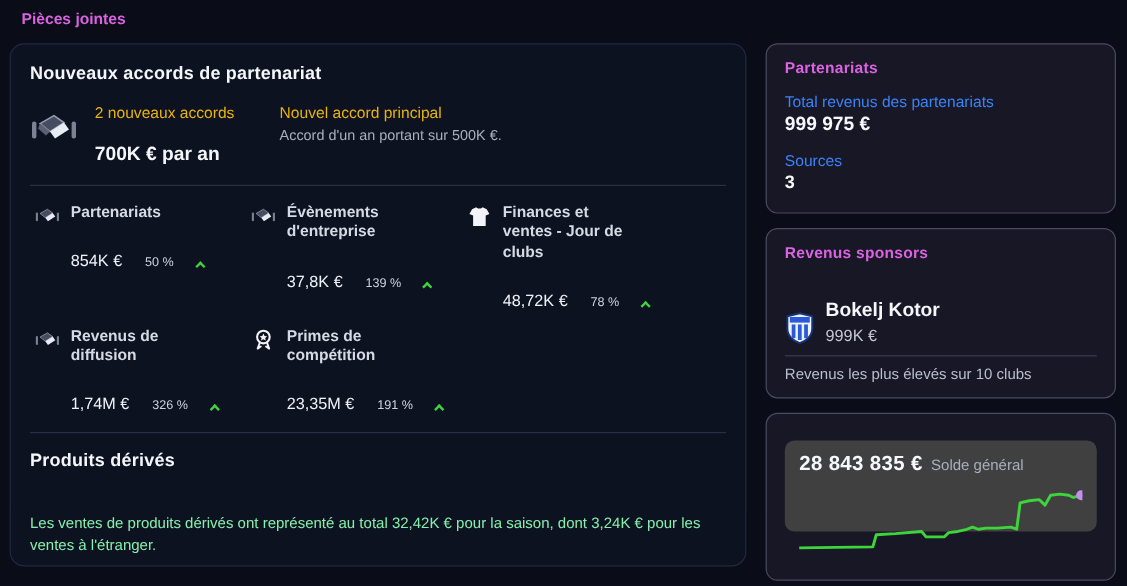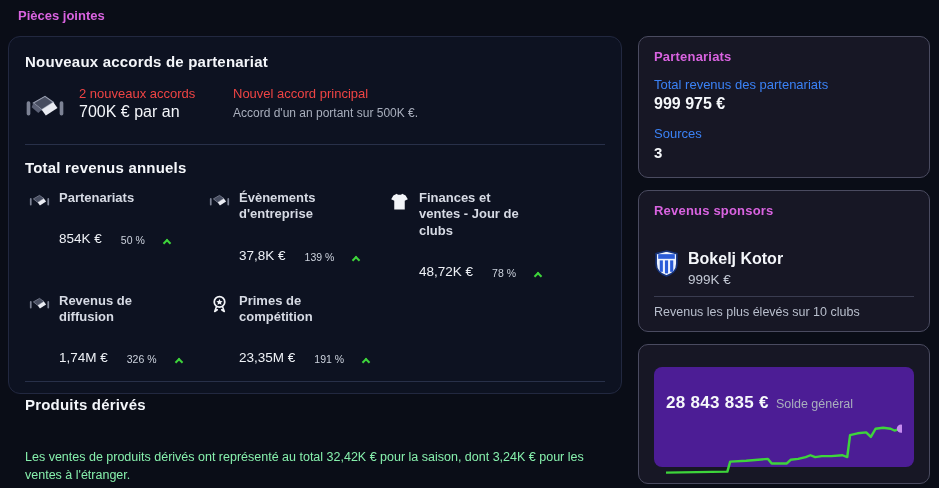--- a/index.html
+++ b/index.html
@@ -14,31 +14,31 @@
     font-family:"Liberation Sans",sans-serif;
     color:#eef1f6;
     position:relative;
   }
   .page-title{
     position:absolute;left:18px;top:8px;
     font-size:13px;font-weight:bold;color:var(--accent);
   }
   
   .main-panel{
-    position:absolute;left:8px;top:36px;width:614px;height:358px;
+    position:absolute;left:8px;top:36px;width:614px;height:436px;
     background:#0d1221;border:1px solid #222840;border-radius:12px;
     padding:16px 16px 14px 16px;
   }
   .section-title{font-size:15px;font-weight:bold;color:#f4f6fa;letter-spacing:.2px}
   .deal-row{display:flex;margin-top:16px;gap:14px}
   .big-icon{width:40px;height:40px;flex:0 0 40px;margin-top:2px}
   .deal-col1{width:140px}
   .deal-col2{flex:1}
-  .muted{font-size:13px;color:#ef4444}
-  .deal-value{font-size:16px;font-weight:normal;color:#f4f6fa;margin-top:2px}
+  .muted{font-size:13px;color:#eab308}
+  .deal-value{font-size:16px;font-weight:bold;color:#f4f6fa;margin-top:19px}
   .deal-note{font-size:12px;color:#a9afbd;margin-top:5px}
   .divider{height:1px;background:#283049;margin:16px 0 14px 0}
   
   .rev-grid{
     display:grid;grid-template-columns:180px 180px auto;
     grid-auto-rows:auto;column-gap:0;row-gap:14px;margin-top:14px;
   }
   .rev-item{display:flex;gap:9px;align-items:flex-start;padding-left:4px}
   .row-icon{width:21px;height:21px;flex:0 0 21px;margin-top:1px}
   .rev-label{font-size:13px;font-weight:bold;color:#d6dae4;line-height:1.25;max-width:102px}
@@ -61,29 +61,29 @@
     background:#171725;border:1.5px solid #4a4b60;border-radius:10px;
     padding:12px 15px;
   }
   .panel-title{font-size:13px;font-weight:bold;color:var(--accent);letter-spacing:.2px}
   .stat-label{font-size:13px;color:#3b82f6;margin-top:13px}
   .stat-value{font-size:16px;font-weight:bold;color:#f6f8fb;margin-top:3px}
   .stat-value-sm{font-size:15px;font-weight:bold;color:#f6f8fb;margin-top:3px}
   .panel-partnerships{height:142px}
   .panel-sponsors{height:142px}
   .panel-finances{height:140px}
-  .club-row{display:flex;align-items:flex-start;gap:9px;margin-top:32px}
+  .club-row{display:flex;align-items:flex-end;gap:9px;margin-top:32px}
   .badge-icon{width:25px;height:27px;flex:0 0 25px}
   .club-name{font-size:16px;font-weight:bold;color:#f4f6fa}
   .club-value{font-size:13.5px;color:#c3c8d4;margin-top:4px}
   .sponsor-divider{height:1px;background:#3a3c50;margin:9px 0 8px 0}
   .sponsor-note{font-size:12.5px;color:#b9bfcd}
   .fin-card{
-    background:#4c1d95;border-radius:8px;margin-top:10px;
-    padding:26px 12px 6px 12px;height:100px;
+    background:#404040;border-radius:8px;margin-top:10px;
+    padding:10px 12px 6px 12px;height:76px;
   }
   .fin-value-line{display:flex;align-items:baseline;gap:7px}
   .fin-value{font-size:17px;font-weight:bold;color:#f6f8fb;letter-spacing:.3px}
   .fin-label{font-size:12.5px;color:#a9afbd}
   .fin-chart{width:100%;height:64px;margin-top:2px;display:block}
 </style>
 </head>
 <body>
 
 <div class="page-title">Pièces jointes</div>
@@ -105,21 +105,20 @@
       <div class="deal-value">700K € par an</div>
     </div>
     <div class="deal-col2">
       <div class="muted">Nouvel accord principal</div>
       <div class="deal-note">Accord d'un an portant sur 500K €.</div>
     </div>
   </div>
 
   <div class="divider"></div>
 
-  <div class="section-title">Total revenus annuels</div>
 
   <div class="rev-grid">
 
     <div class="rev-item">
       <svg class="row-icon" viewBox="0 0 24 24">
         <rect x="1" y="8" width="2" height="8.5" rx="1" fill="#7c8294"></rect>
         <rect x="21" y="8" width="2" height="8.5" rx="1" fill="#7c8294"></rect>
         <polygon points="5,9 12,5 17,8.5 10,13" fill="#474d60" stroke="#9aa0b2" stroke-width="0.7"></polygon>
         <polygon points="10,13 17,8.5 19.5,12 12.5,16.5" fill="#e9ebf2"></polygon>
       </svg>

